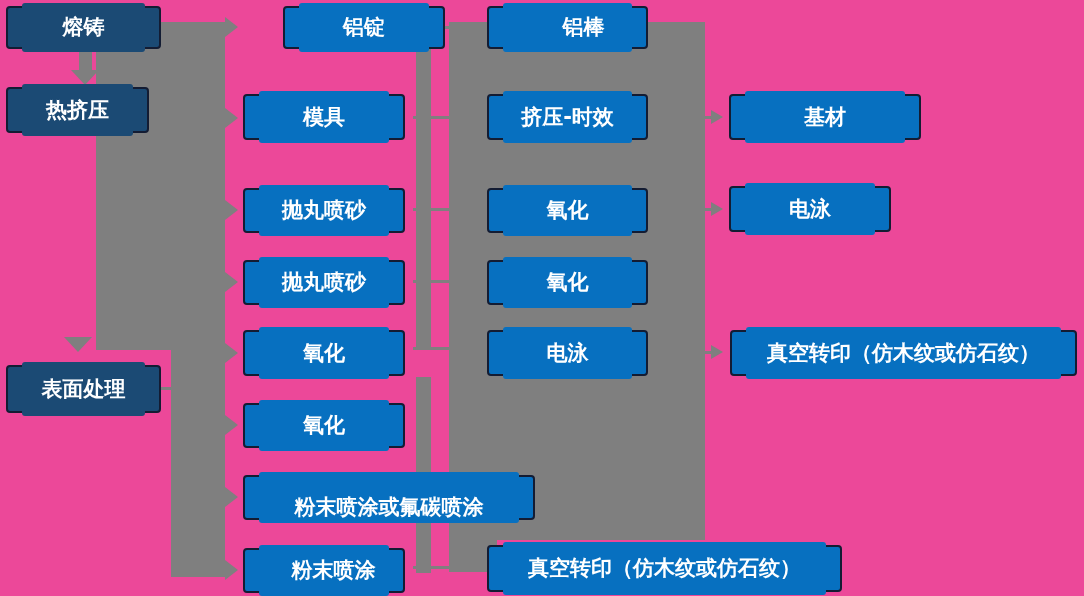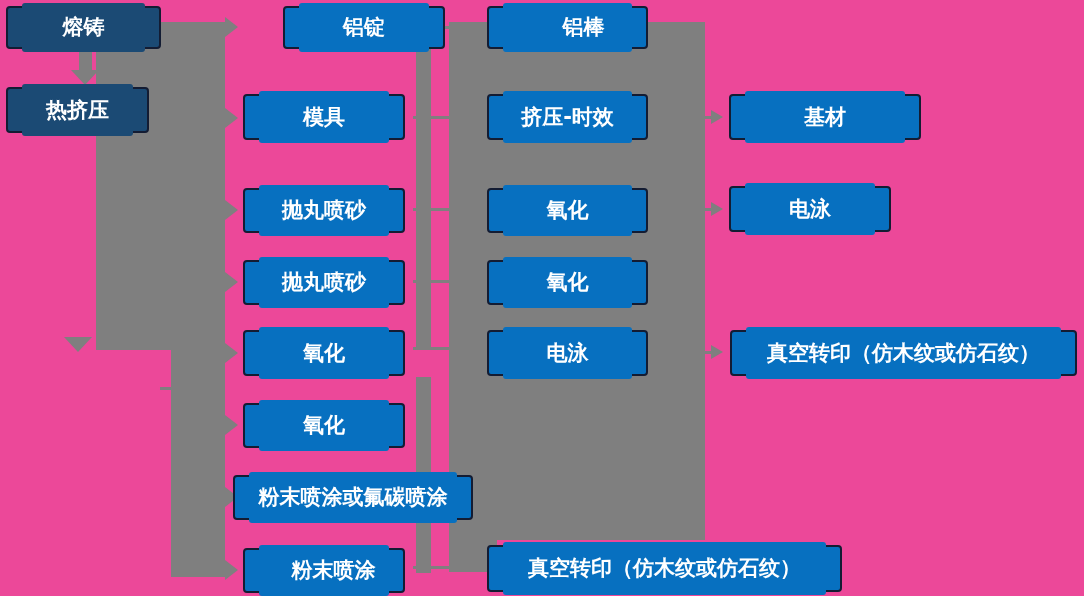--- a/index.html
+++ b/index.html
@@ -75,40 +75,43 @@
   <div class="ars" style="left:711px;top:110px;"></div>
   <div class="ars" style="left:711px;top:202px;"></div>
   <div class="ars" style="left:711px;top:345px;"></div>
 
   <div class="node dark" style="left:6px;top:6px;width:155px;height:43px;">
       <span>熔铸</span>
     </div>
   <div class="node dark" style="left:6px;top:87px;width:143px;height:46px;">
       <span>热挤压</span>
     </div>
+  <div class="node dark" style="left:6px;top:365px;width:155px;height:48px;">
+      <span>表面处理</span>
+    </div>
 
   <div class="node" style="left:243px;top:6px;width:162px;height:43px;margin-left:40px;">
       <span>铝锭</span>
     </div>
   <div class="node" style="left:243px;top:94px;width:162px;height:46px;">
       <span>模具</span>
     </div>
   <div class="node" style="left:243px;top:188px;width:162px;height:45px;">
       <span>抛丸喷砂</span>
     </div>
   <div class="node" style="left:243px;top:260px;width:162px;height:45px;">
       <span>抛丸喷砂</span>
     </div>
   <div class="node" style="left:243px;top:330px;width:162px;height:46px;">
       <span>氧化</span>
     </div>
   <div class="node" style="left:243px;top:403px;width:162px;height:45px;">
       <span>氧化</span>
     </div>
-  <div class="node" style="left:233px;top:475px;width:240px;height:45px;">
+  <div class="node" style="left:243px;top:475px;width:292px;height:45px;align-items:flex-end;">
       <span>粉末喷涂或氟碳喷涂</span>
     </div>
   <div class="node" style="left:243px;top:548px;width:162px;height:45px;padding-left:19px;">
       <span>粉末喷涂</span>
     </div>
 
   <div class="node" style="left:487px;top:6px;width:161px;height:43px;padding-left:32px;">
       <span>铝棒</span>
     </div>
   <div class="node" style="left:487px;top:94px;width:161px;height:46px;">

